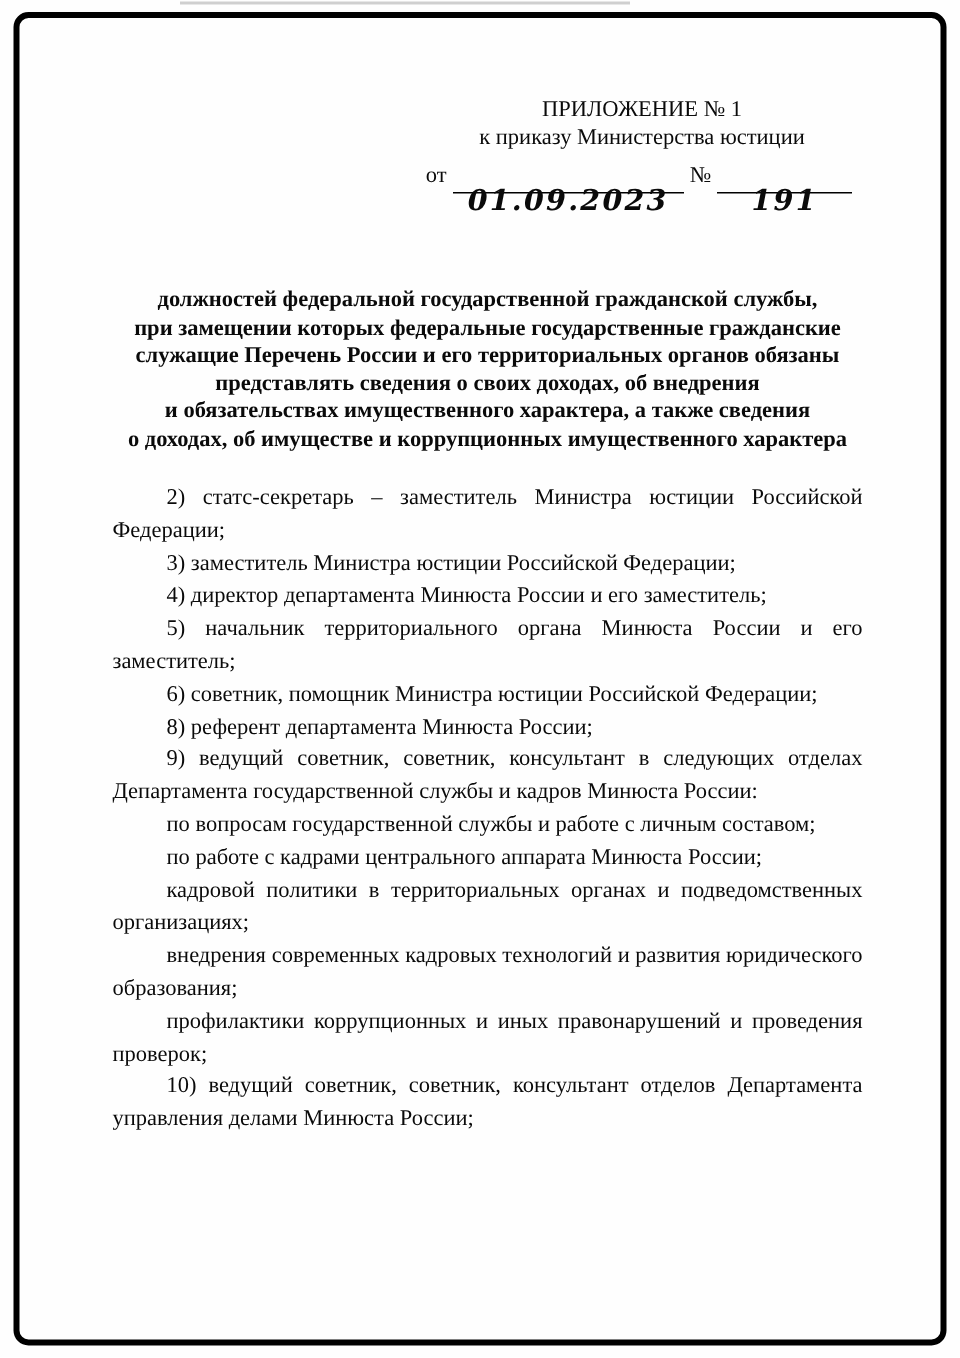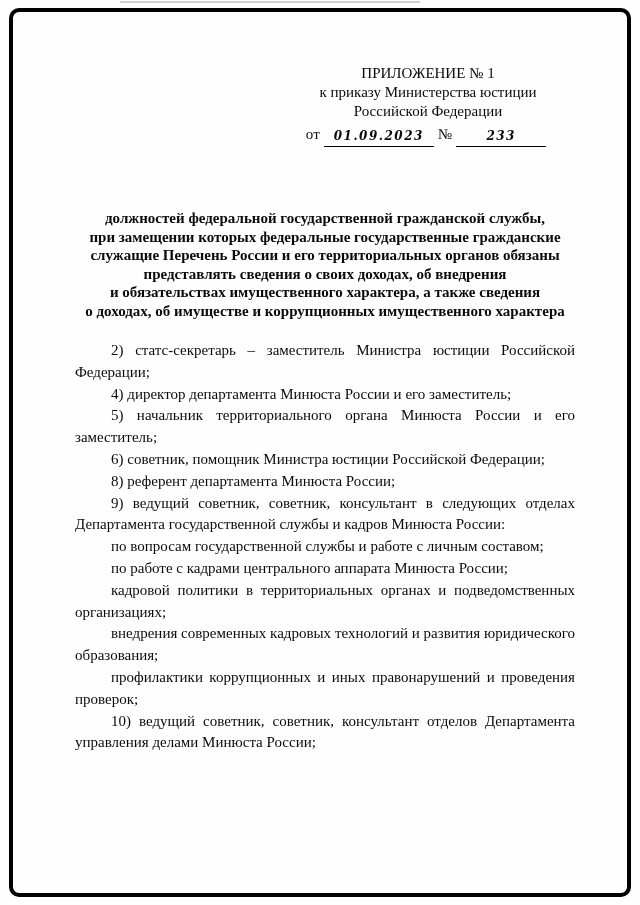--- a/index.html
+++ b/index.html
@@ -57,24 +57,24 @@
     display: inline-block;
     border-bottom: 1.6px solid #000;
     padding: 0 10px 1px 10px;
     margin: 0 4px;
     min-width: 70px;
   }
   .handwritten {
     font-family: "DejaVu Serif", serif;
     font-style: italic;
     font-weight: 700;
-    font-size: 12px;
+    font-size: 19px;
     letter-spacing: 1.5px;
     position: relative;
-    top: 1px;
+    top: 19px;
   }
 
   
   .doc-title {
     margin-top: 62px;
     text-align: center;
     font-weight: bold;
     font-size: 15px;
     line-height: 18.5px;
   }
@@ -94,37 +94,37 @@
 </head>
 <body>
 
 <div class="page">
   <div class="scan-artifact-top"></div>
   <div class="frame">
 
     <div class="header-block">
       <div class="hdr-line">ПРИЛОЖЕНИЕ № 1</div>
       <div class="hdr-line">к приказу Министерства юстиции</div>
-      <div class="hdr-line">Российской Федерации</div>
       <div class="date-line">
-        <span>от</span><span class="hw-underline"><span class="handwritten">01.09.2023</span></span><span>№</span><span class="hw-underline"><span class="handwritten">233</span></span>
+        <span>от</span><span class="hw-underline"><span class="handwritten">01.09.2023</span></span><span>№</span><span class="hw-underline"><span class="handwritten">191</span></span>
       </div>
     </div>
 
     <div class="doc-title">
       <div>должностей федеральной государственной гражданской службы,</div>
       <div>при замещении которых федеральные государственные гражданские</div>
       <div>служащие Перечень России и его территориальных органов обязаны</div>
       <div>представлять сведения о своих доходах, об внедрения</div>
       <div>и обязательствах имущественного характера, а также сведения</div>
       <div>о доходах, об имуществе и коррупционных имущественного характера</div>
     </div>
 
     <div class="doc-body">
       <p>2) статс-секретарь – заместитель Министра юстиции Российской Федерации;</p>
+      <p>3) заместитель Министра юстиции Российской Федерации;</p>
       <p>4) директор департамента Минюста России и его заместитель;</p>
       <p>5) начальник территориального органа Минюста России и его заместитель;</p>
       <p>6) советник, помощник Министра юстиции Российской Федерации;</p>
       <p>8) референт департамента Минюста России;</p>
       <p>9) ведущий советник, советник, консультант в следующих отделах Департамента государственной службы и кадров Минюста России:</p>
       <p>по вопросам государственной службы и работе с личным составом;</p>
       <p>по работе с кадрами центрального аппарата Минюста России;</p>
       <p>кадровой политики в территориальных органах и подведомственных организациях;</p>
       <p>внедрения современных кадровых технологий и развития юридического образования;</p>
       <p>профилактики коррупционных и иных правонарушений и проведения проверок;</p>

